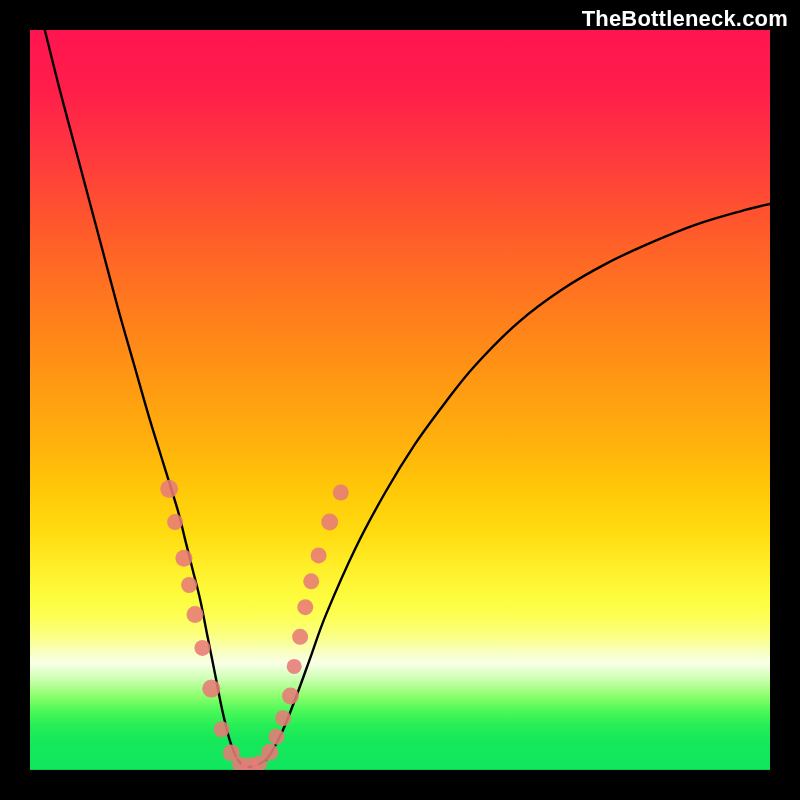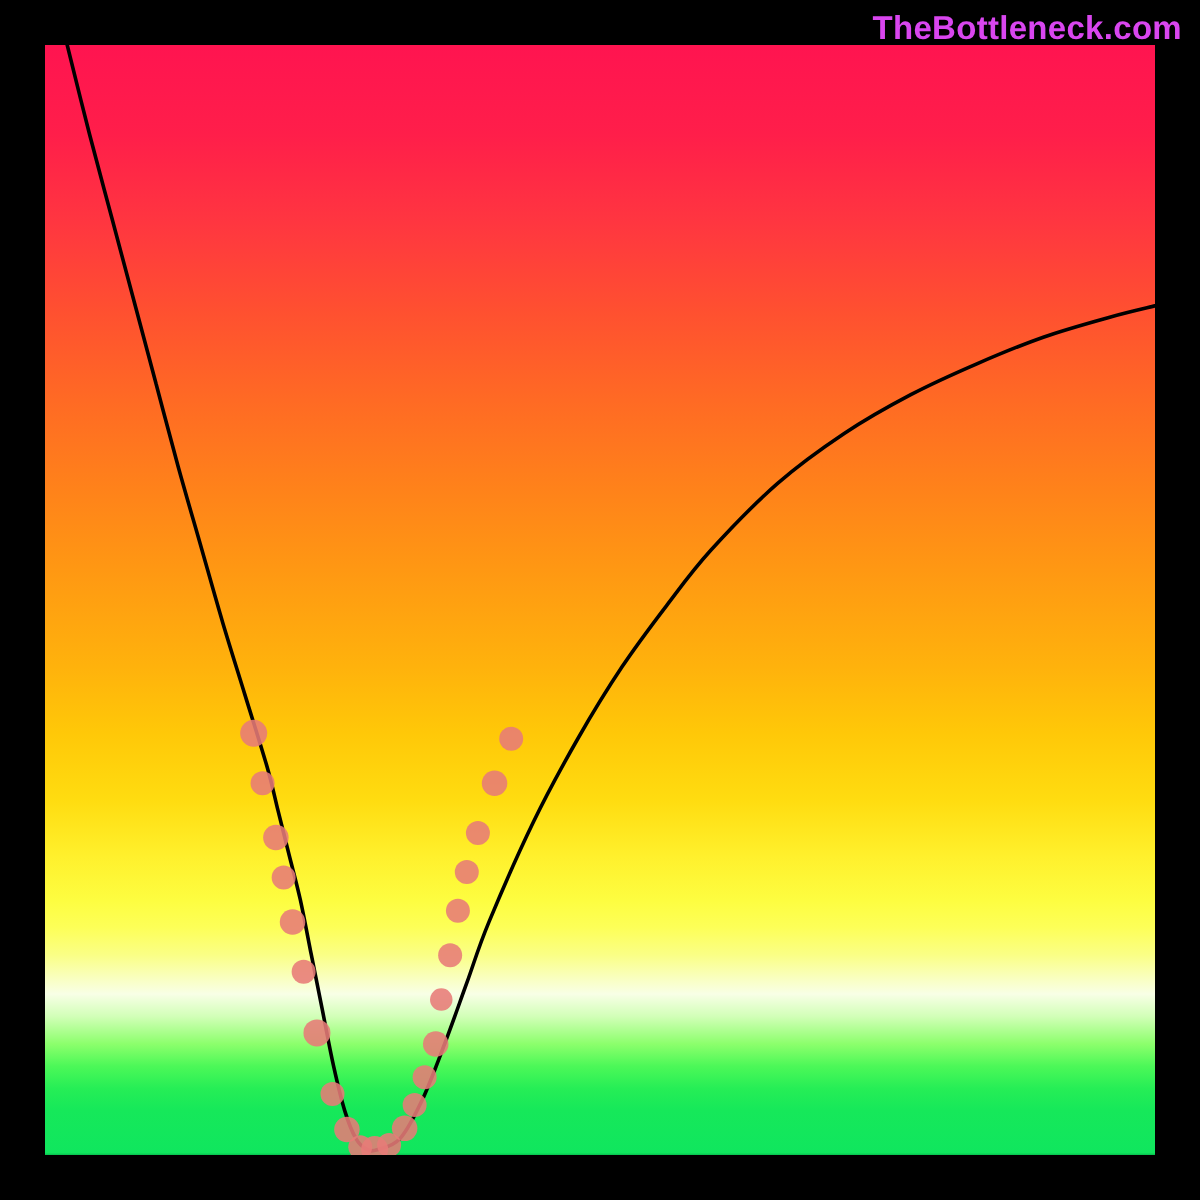--- a/index.html
+++ b/index.html
@@ -58,21 +58,21 @@
     top: 0;
     width: 740px;
     height: 740px;
   }
   .watermark {
     position: absolute;
     top: 6px;
     right: 12px;
     font-size: 22px;
     font-weight: 600;
-    color: #d946ef;
+    color: #ffffff;
     letter-spacing: 0.2px;
     user-select: none;
   }
 </style>
 </head>
 <body>
 
 <div class="frame">
   <div class="watermark">TheBottleneck.com</div>
   <div class="plot">

